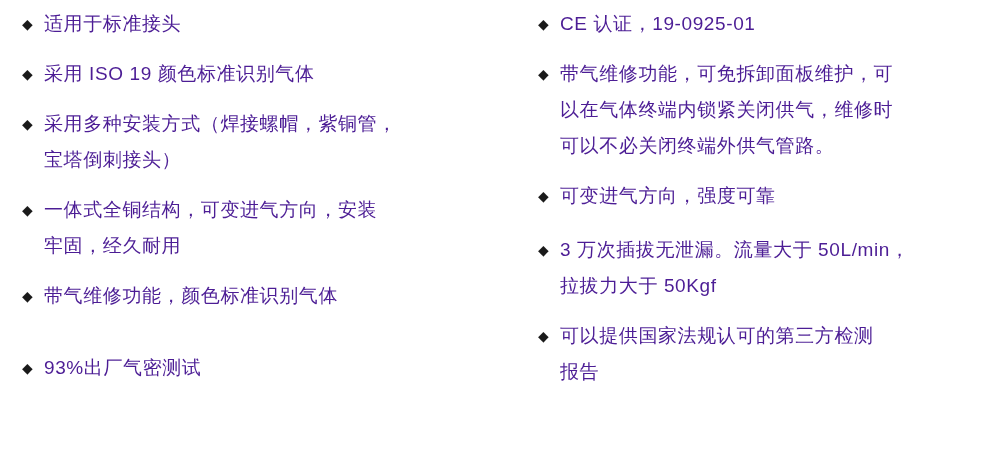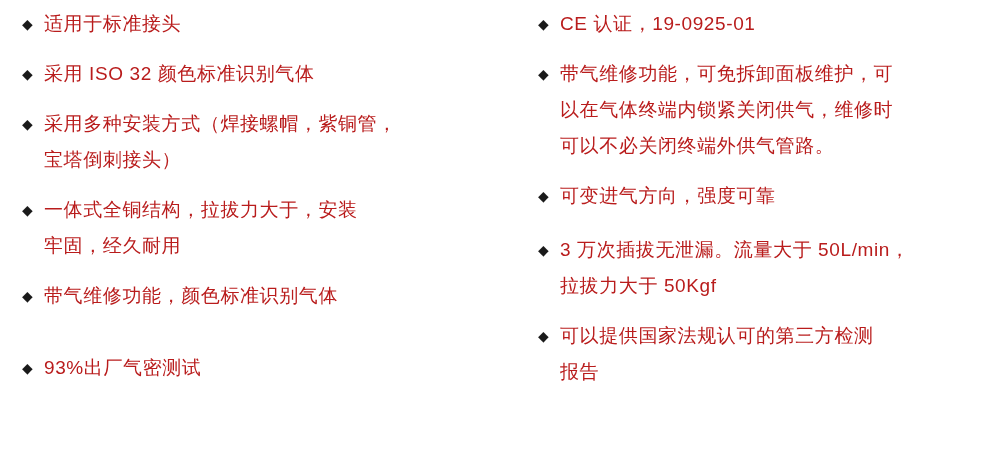--- a/index.html
+++ b/index.html
@@ -53,21 +53,21 @@
     font-size: 14px;
     line-height: 36px;
     color: #1a1a1a;
     text-align: left;
   }
   .feature-text {
     flex: 1 1 auto;
     font-size: 19px;
     line-height: 36px;
     letter-spacing: 0.6px;
-    color: #b91c1c;
+    color: #4c1d95;
     font-family: "Liberation Sans", sans-serif;
     text-align: left;
     white-space: pre-wrap;
   }
   .spacer-left {
     height: 22px;
   }
   .spacer-right {
     height: 4px;
   }
@@ -80,32 +80,32 @@
 
     <div class="column column-left">
 
       <div class="feature-item">
         <span class="bullet">◆</span>
         <span class="feature-text">适用于标准接头</span>
       </div>
 
       <div class="feature-item">
         <span class="bullet">◆</span>
-        <span class="feature-text">采用 ISO 32 颜色标准识别气体</span>
+        <span class="feature-text">采用 ISO 19 颜色标准识别气体</span>
       </div>
 
       <div class="feature-item">
         <span class="bullet">◆</span>
         <span class="feature-text">采用多种安装方式（焊接螺帽，紫铜管，
 宝塔倒刺接头）</span>
       </div>
 
       <div class="feature-item">
         <span class="bullet">◆</span>
-        <span class="feature-text">一体式全铜结构，拉拔力大于，安装
+        <span class="feature-text">一体式全铜结构，可变进气方向，安装
 牢固，经久耐用</span>
       </div>
 
       <div class="feature-item">
         <span class="bullet">◆</span>
         <span class="feature-text">带气维修功能，颜色标准识别气体</span>
       </div>
 
       <div class="spacer-left"></div>
 

